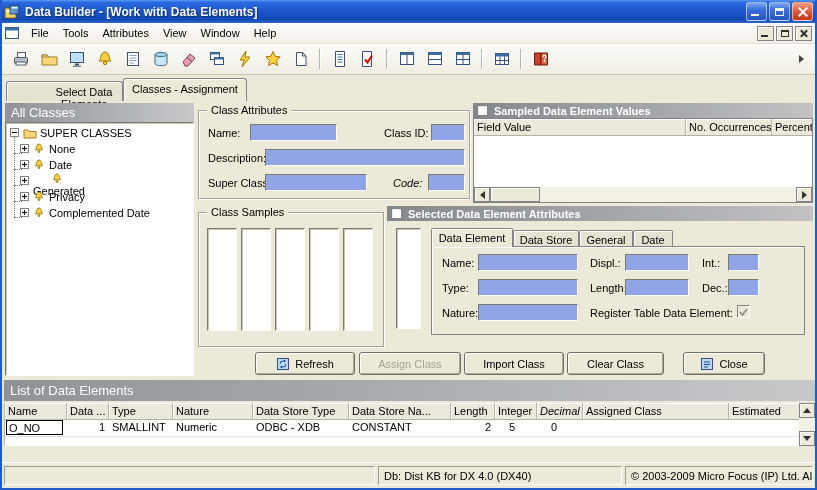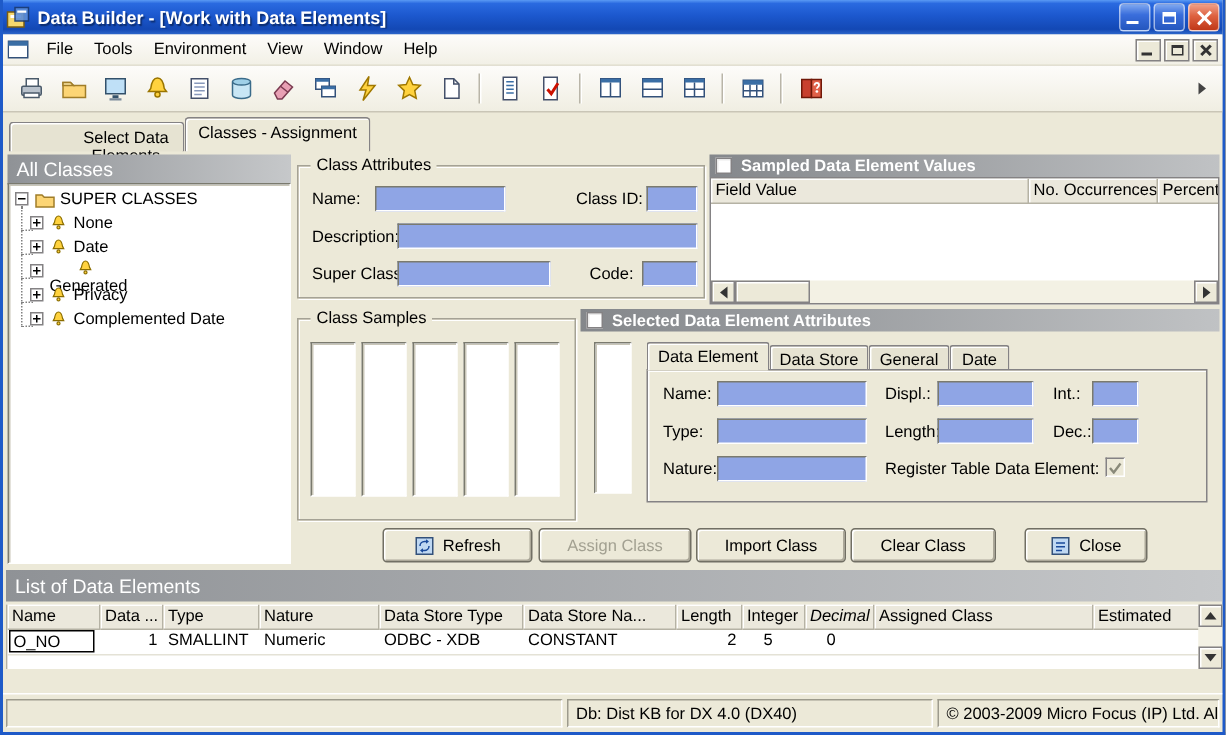--- a/index.html
+++ b/index.html
@@ -126,21 +126,21 @@
 
   <div class="abs menubar">
     <span style="display:flex;margin-right:4px;">
       <svg width="15" height="14" viewBox="0 0 15 14">
           <rect x="0.5" y="1.5" width="13" height="11" fill="#fff" stroke="#33517A"></rect>
           <rect x="0.5" y="1.5" width="13" height="3" fill="#3A6EA5"></rect>
         </svg>
     </span>
     <span class="menu-item">File</span>
     <span class="menu-item">Tools</span>
-    <span class="menu-item">Environment</span>
+    <span class="menu-item">Attributes</span>
     <span class="menu-item">View</span>
     <span class="menu-item">Window</span>
     <span class="menu-item">Help</span>
     <span class="mdi-btns">
       <span class="mbtn">
           <i class="g-min"></i>
         </span>
       <span class="mbtn">
           <i class="g-rest"></i>
         </span>
@@ -358,21 +358,21 @@
   <div class="abs group" style="left:196px;top:110px;width:272px;height:89px;">
     <span class="legend">Class Attributes</span>
     <span class="lbl" style="left:9px;top:16px;">Name:</span>
     <span class="fld" style="left:51px;top:13px;width:87px;"></span>
     <span class="lbl" style="left:185px;top:16px;">Class ID:</span>
     <span class="fld" style="left:232px;top:13px;width:34px;"></span>
     <span class="lbl" style="left:9px;top:41px;">Description:</span>
     <span class="fld" style="left:66px;top:38px;width:200px;"></span>
     <span class="lbl" style="left:9px;top:66px;">Super Class:</span>
     <span class="fld" style="left:66px;top:63px;width:102px;"></span>
-    <span class="lbl" style="left:194px;top:66px;">Code:</span>
+    <span class="lbl" style="left:194px;top:66px;font-style:italic;">Code:</span>
     <span class="fld" style="left:229px;top:63px;width:37px;"></span>
   </div>
 
   <div class="abs" style="left:471px;top:103px;width:340px;height:100px;">
     <div class="band-sm" style="height:15px;">
       <span class="cb"></span>
       <span>Sampled Data Element Values</span>
     </div>
     <div class="abs" style="left:0;top:15px;width:340px;height:85px;border:1px solid #848284;background:#fff;overflow:hidden;">
       <div class="gridhead">

